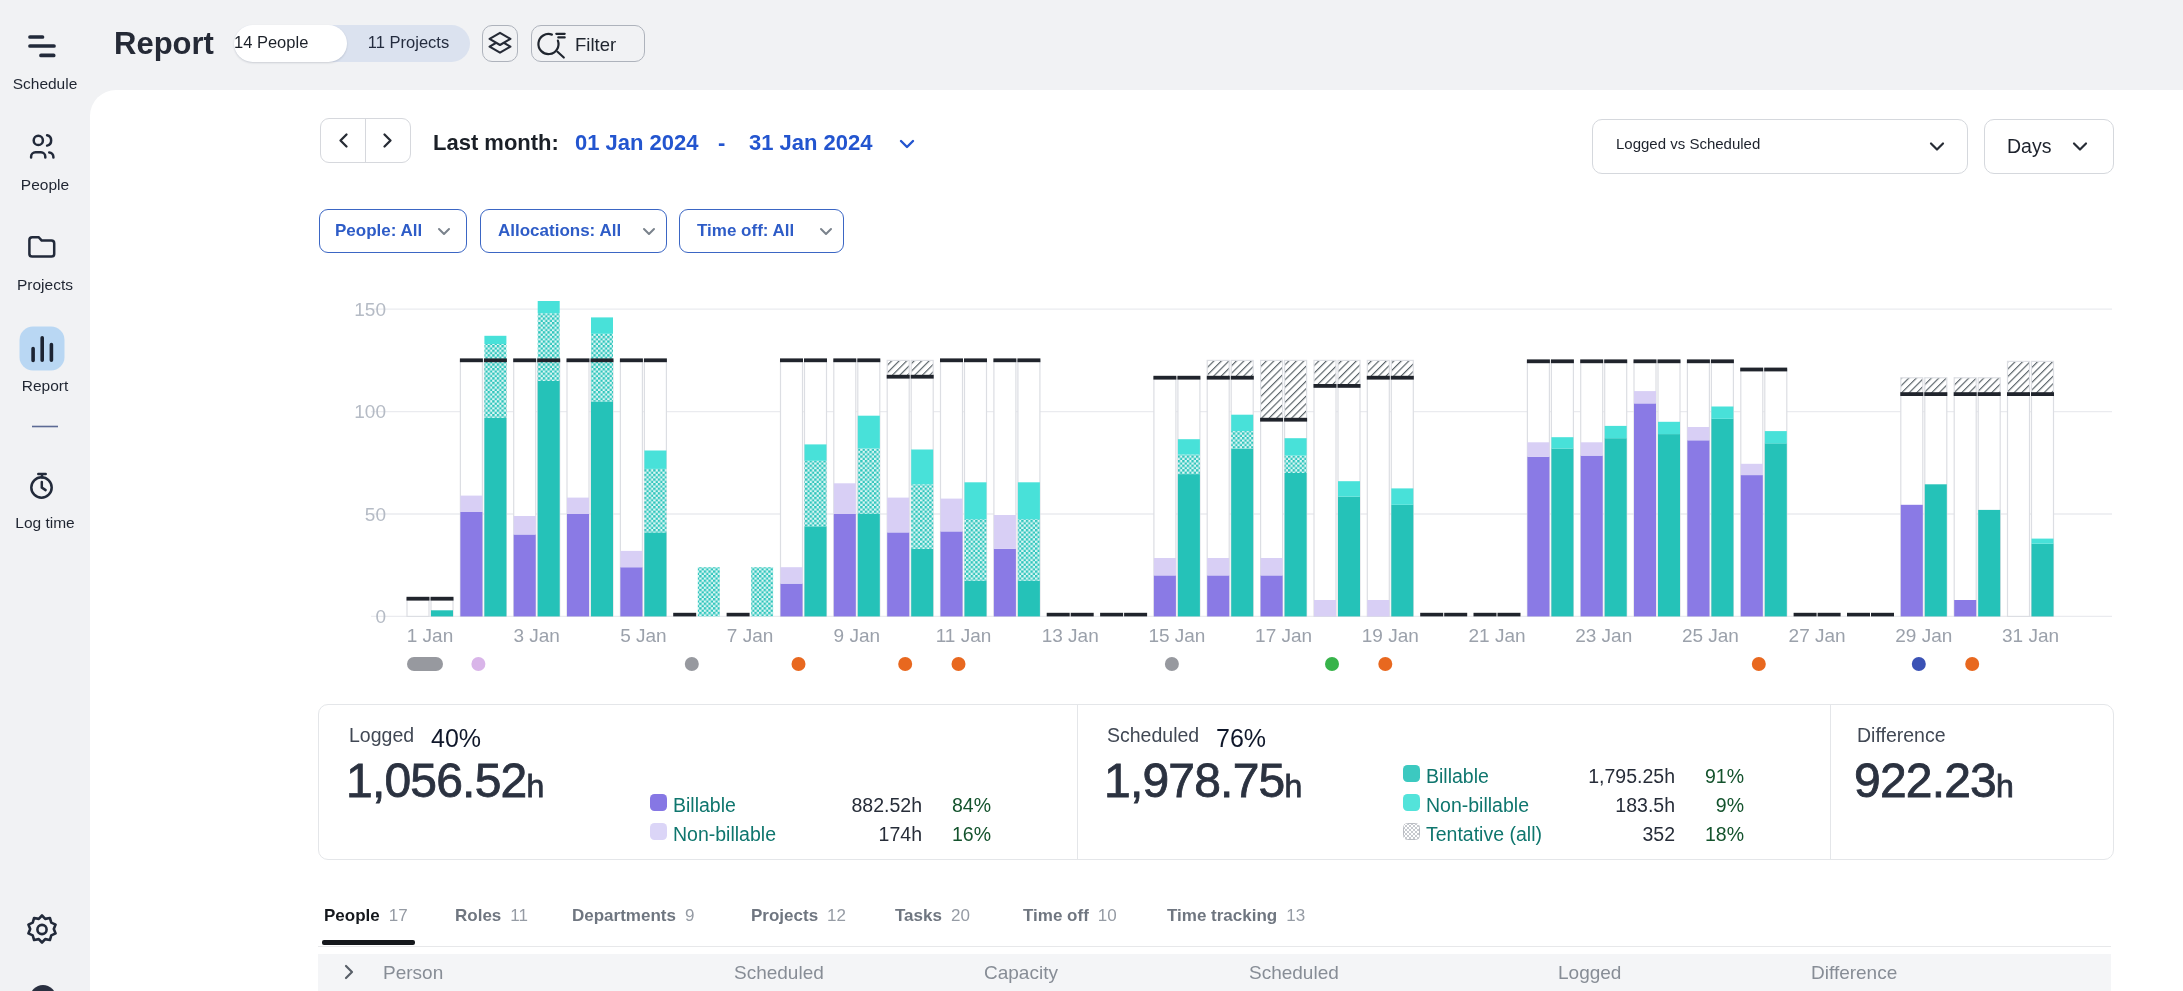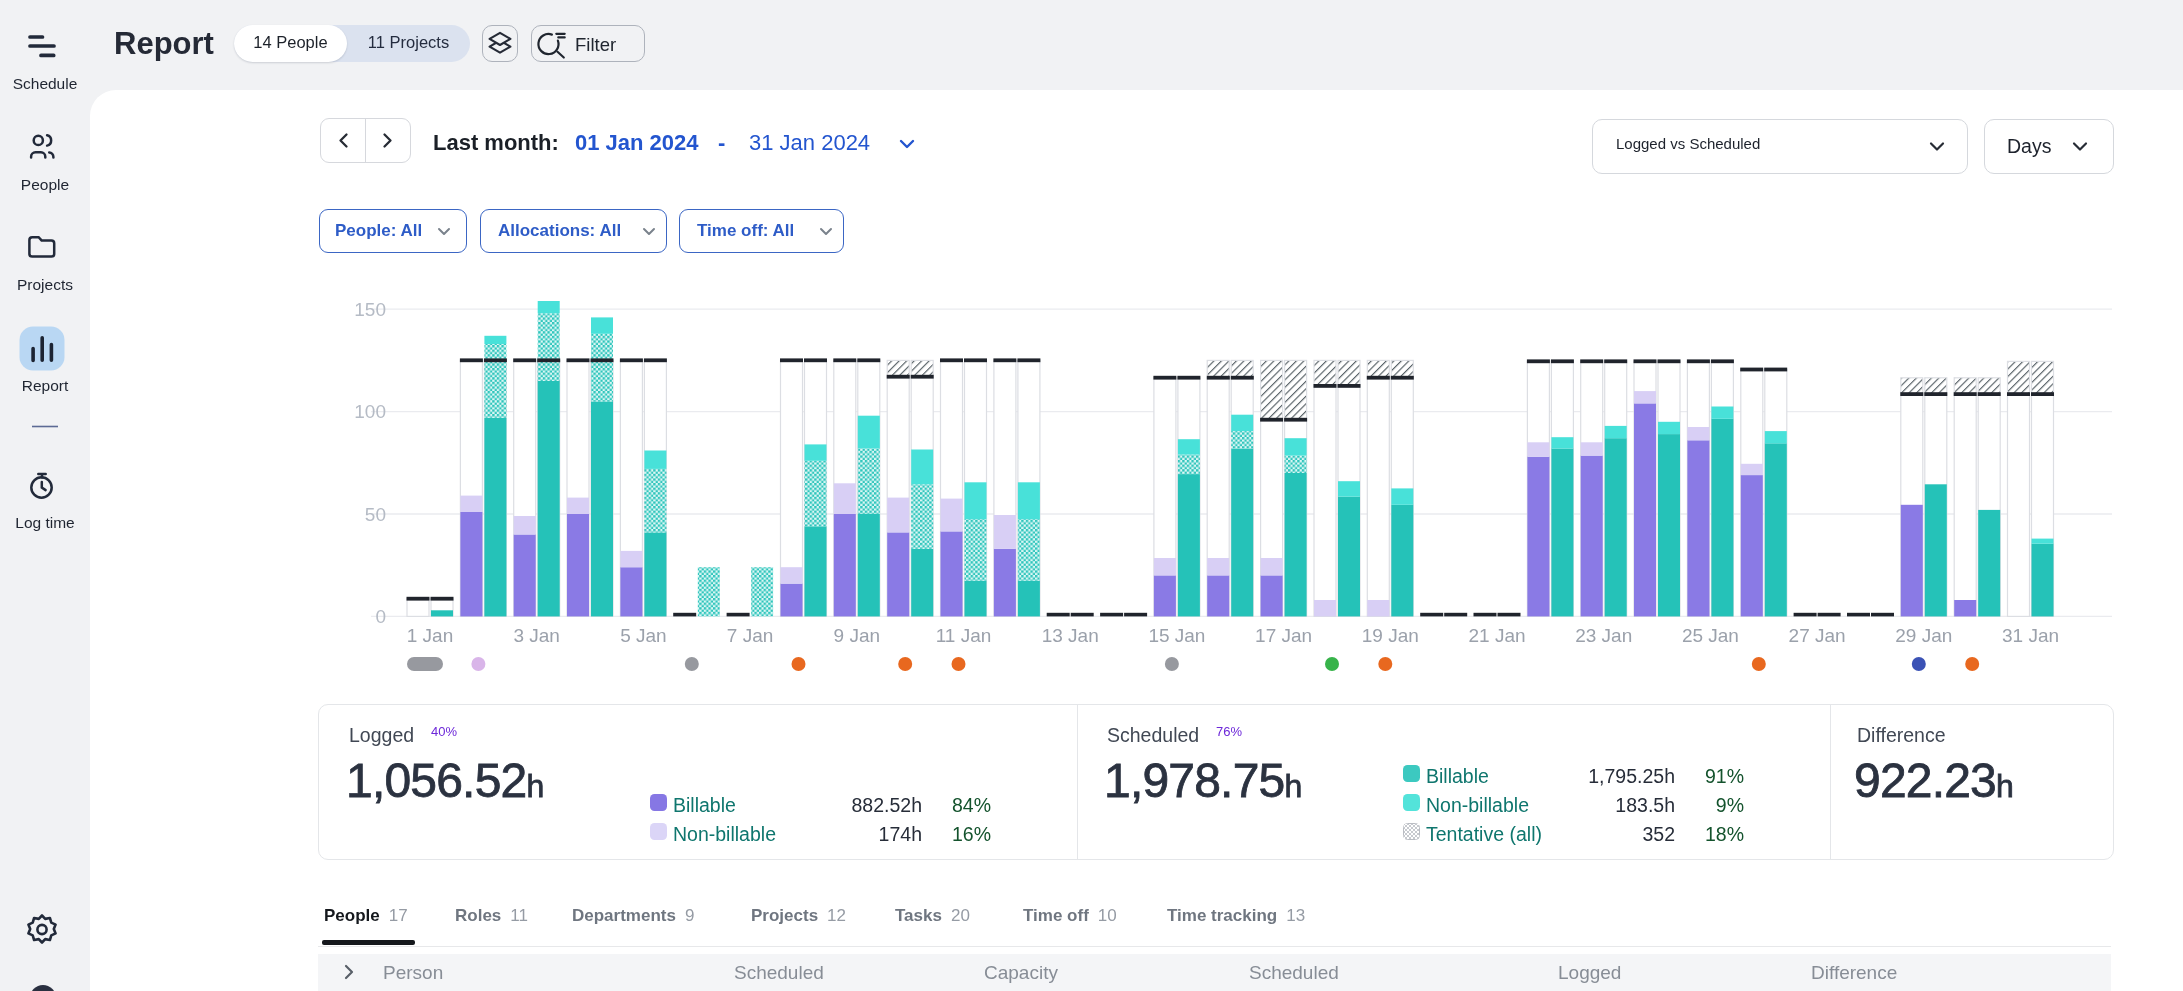--- a/index.html
+++ b/index.html
@@ -9,21 +9,21 @@
 .panel{position:absolute;left:90px;top:90px;width:2093px;height:901px;background:#fff;border-top-left-radius:26px}
 .sidelab{position:absolute;font-size:15.5px;color:#1f2531;text-align:center;width:90px;left:0}
 .chart{position:absolute;left:300px;top:262px}
 .selbox{position:absolute;background:#fff;border:1.5px solid #d5d8dd;border-radius:10px}
 .chip{position:absolute;border:1.7px solid #3b66c4;border-radius:9px;color:#2e5cc7;font-weight:700;font-size:17px}
 .legsq{position:absolute;width:17px;height:17px;border-radius:4.5px}
 .lgtxt{position:absolute;font-size:19.5px;color:#0f766e}
 .lgpct{position:absolute;font-size:19.5px;color:#14532d;text-align:right;width:60px}
 .lgval{position:absolute;font-size:19.5px;color:#272d39;text-align:right;width:140px}
 .cardlab{position:absolute;font-size:19.5px;color:#414854}
-.cardpct{position:absolute;font-size:13px;color:#6d28d9}
+.cardpct{position:absolute;font-size:25px;color:#0f172a}
 .bignum{position:absolute;font-size:48px;font-weight:400;color:#2b3240;letter-spacing:-.8px;-webkit-text-stroke:.8px #2b3240}
 .bignum span{font-size:32px}
 .tab{position:absolute;font-size:17px;font-weight:700;color:#6f7680}
 .tab b{font-weight:400;color:#959ba4;padding-left:9px}
 .th{position:absolute;font-size:19px;color:#878d96}
 </style></head>
 <body>
 <div class="panel"></div>
 
 <svg class="abs" style="left:0;top:0" width="90" height="991" viewBox="0 0 90 991">
@@ -53,21 +53,21 @@
 </svg>
 <div class="sidelab" style="top:75px">Schedule</div>
 <div class="sidelab" style="top:175.5px">People</div>
 <div class="sidelab" style="top:276px">Projects</div>
 <div class="sidelab" style="top:377px">Report</div>
 <div class="sidelab" style="top:514px">Log time</div>
 
 <div class="abs" style="left:114px;top:26px;font-size:31px;font-weight:700;color:#252a36">Report</div>
 <div class="abs" style="left:234px;top:25px;width:236px;height:37px;background:#dbe2ef;border-radius:18.5px"></div>
 <div class="abs" style="left:234px;top:25px;width:113px;height:37px;background:#fff;border-radius:18.5px;box-shadow:0 1px 2px rgba(40,50,70,.18)"></div>
-<div class="abs" style="left:234px;top:33px;width:113px;text-align:center;font-size:16.5px;color:#1c2129">14 People</div>
+<div class="abs" style="left:234px;top:33px;width:113px;font-size:16.5px;color:#1c2129">14 People</div>
 <div class="abs" style="left:347px;top:33px;width:123px;text-align:center;font-size:16.5px;color:#242c3f">11 Projects</div>
 <div class="abs" style="left:481.5px;top:25px;width:36px;height:37px;border:1.6px solid #aeb3bc;border-radius:10px"></div>
 <svg class="abs" style="left:481.5px;top:25px" width="36" height="37" viewBox="0 0 36 37">
  <g stroke="#252a36" stroke-width="2.1" stroke-linejoin="round">
   <path d="M18,15.5 l10.4,6.1 -10.4,6.1 -10.4,-6.1 z" fill="none"></path>
   <path d="M18,7.8 l10.4,6.1 -10.4,6.1 -10.4,-6.1 z" fill="#f1f2f4"></path>
  </g>
 </svg>
 <div class="abs" style="left:531px;top:25px;width:114px;height:37px;border:1.6px solid #aeb3bc;border-radius:10px"></div>
 <svg class="abs" style="left:536px;top:22px" width="32" height="38" viewBox="0 0 32 38">
@@ -83,21 +83,21 @@
 <div class="abs" style="left:365px;top:119px;width:1.3px;height:43px;background:#d6d8dd"></div>
 <svg class="abs" style="left:320px;top:118px" width="91" height="45" viewBox="0 0 91 45">
  <g fill="none" stroke="#272c35" stroke-width="2.3" stroke-linecap="round" stroke-linejoin="round">
   <path d="M26.5,16.5 L20.5,22.5 L26.5,28.5"></path>
   <path d="M64.5,16.5 L70.5,22.5 L64.5,28.5"></path>
  </g>
 </svg>
 <div class="abs" style="left:433px;top:130px;font-size:22px;font-weight:700;color:#1b2027">Last month:</div>
 <div class="abs" style="left:575px;top:130px;font-size:22px;font-weight:700;color:#2355cf">01 Jan 2024</div>
 <div class="abs" style="left:718px;top:130px;font-size:22px;font-weight:700;color:#2355cf">-</div>
-<div class="abs" style="left:749px;top:130px;font-size:22px;font-weight:400;color:#2355cf">31 Jan 2024</div>
+<div class="abs" style="left:749px;top:130px;font-size:22px;font-weight:700;color:#2355cf">31 Jan 2024</div>
 <svg class="abs" style="left:898px;top:137px" width="18" height="14" viewBox="0 0 18 14">
  <path d="M3,4 l6,6 6,-6" fill="none" stroke="#2355cf" stroke-width="2.4" stroke-linecap="round" stroke-linejoin="round"></path>
 </svg>
 <div class="selbox" style="left:1592px;top:119px;width:376px;height:55px"></div>
 <div class="abs" style="left:1616px;top:135px;font-size:15px;color:#1d222c">Logged vs Scheduled</div>
 <svg class="abs" style="left:1928px;top:140px" width="18" height="14" viewBox="0 0 18 14">
  <path d="M3,3.5 l6,6 6,-6" fill="none" stroke="#272c35" stroke-width="2.2" stroke-linecap="round" stroke-linejoin="round"></path>
 </svg>
 <div class="selbox" style="left:1984px;top:119px;width:130px;height:55px"></div>
 <div class="abs" style="left:2007px;top:135px;font-size:19.5px;color:#1d222c">Days</div>

